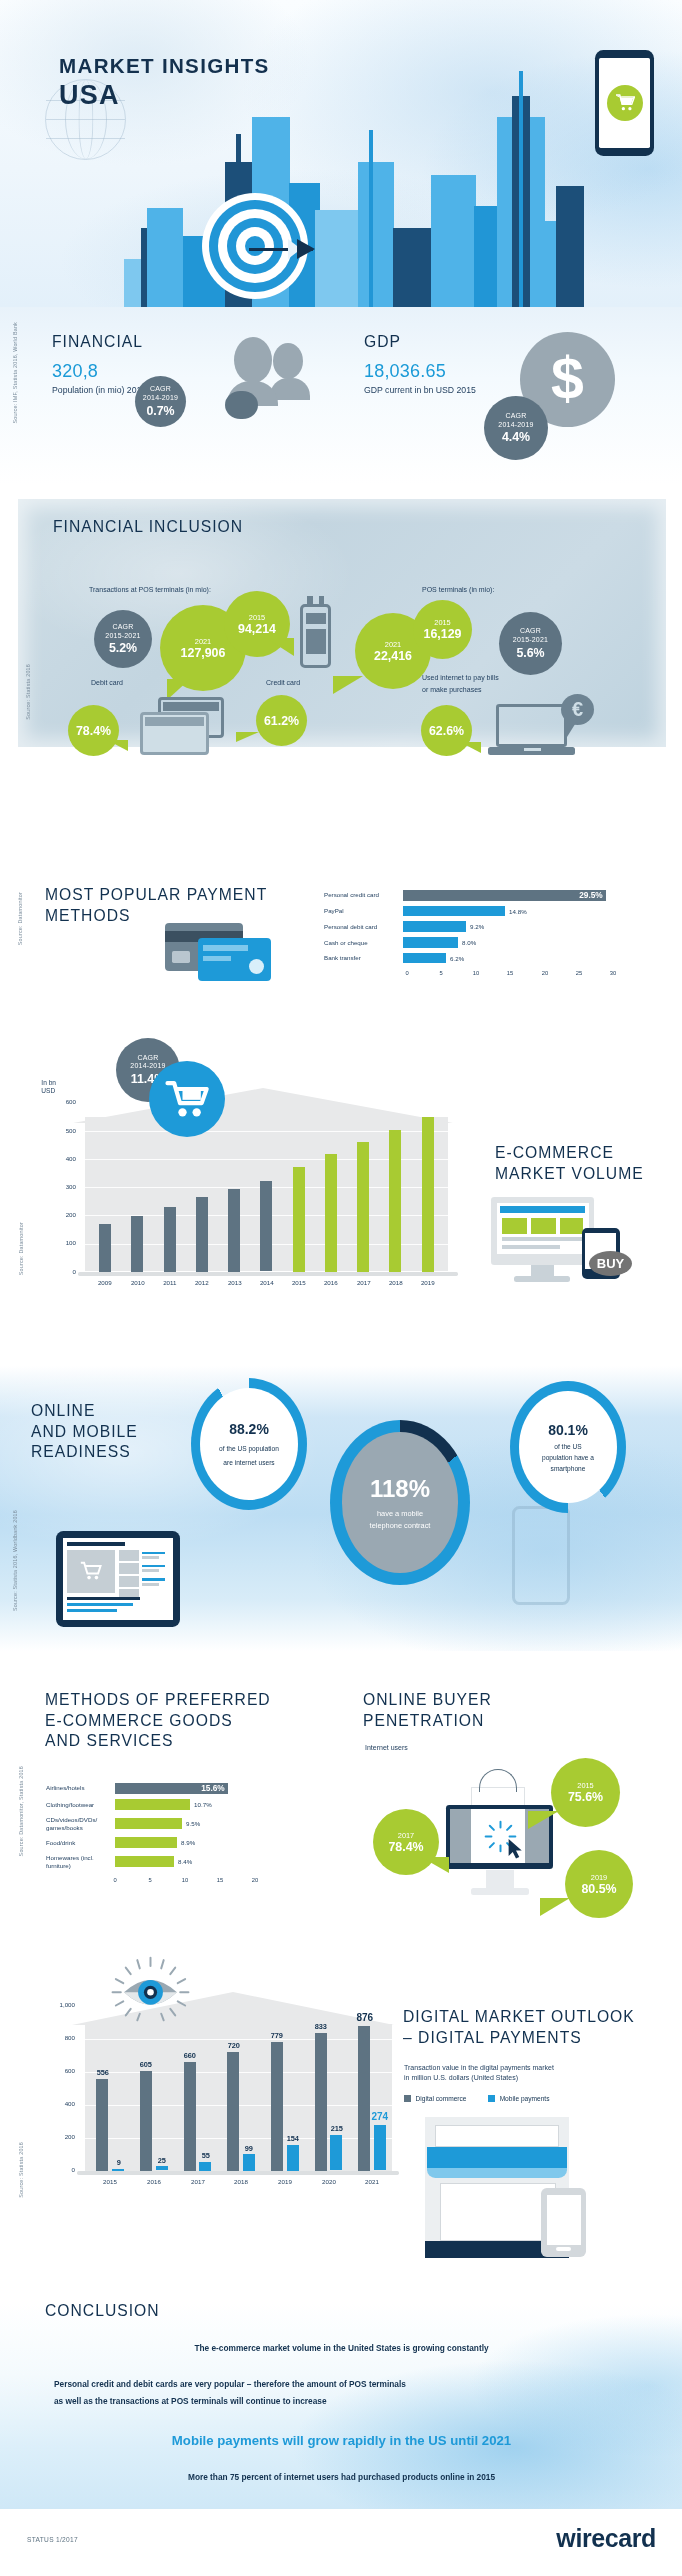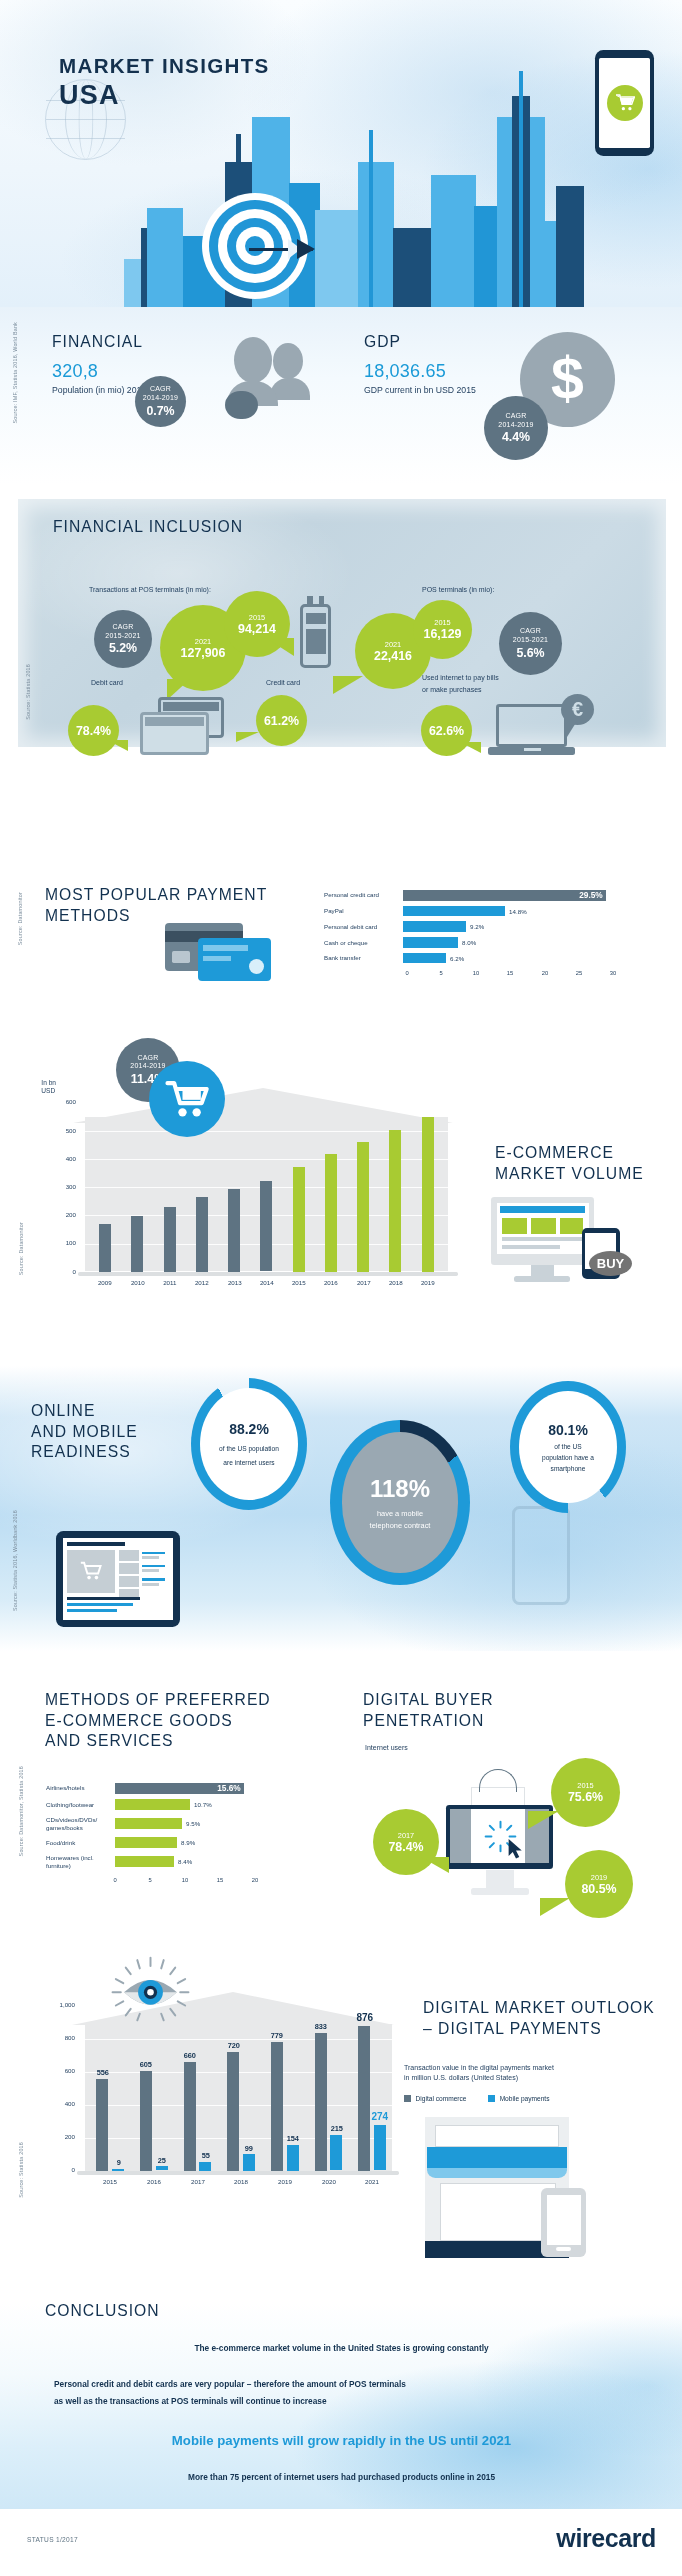--- a/index.html
+++ b/index.html
@@ -607,21 +607,21 @@
     <div class="abs" style="left:45px; top:23px;">
       <div class="ttl">METHODS OF PREFERRED</div>
       <div class="ttl">E-COMMERCE GOODS</div>
       <div class="ttl">AND SERVICES</div>
     </div>
 
     <div class="abs" id="pg-chart" style="left:46px; top:116px; width:264px;">
         <div class="hbar-row" style="margin-bottom: 5.8px;">
           <div class="hbar-lab" style="width: 69px;">Airlines/hotels</div>
           <div style="position: relative; display: flex; align-items: center;">
-            <div class="hbar" style="width: 129px; background: rgb(94, 115, 130);">
+            <div class="hbar" style="width: 113px; background: rgb(94, 115, 130);">
               <div class="hbar-val inside">15.6%</div>
             </div>
           </div>
         </div>
         <div class="hbar-row" style="margin-bottom: 5.8px;">
           <div class="hbar-lab" style="width: 69px;">Clothing/footwear</div>
           <div style="position: relative; display: flex; align-items: center;">
             <div class="hbar" style="width: 75px; background: rgb(168, 203, 50);"></div>
             <div class="hbar-val">10.7%</div>
           </div>
@@ -650,21 +650,21 @@
         <div class="axis" style="margin-left: 69px;">
           <span style="left: 0px;">0</span>
           <span style="left: 35px;">5</span>
           <span style="left: 70px;">10</span>
           <span style="left: 105px;">15</span>
           <span style="left: 140px;">20</span>
         </div>
       </div>
 
     <div class="abs" style="left:363px; top:23px;">
-      <div class="ttl">DIGITAL BUYER</div>
+      <div class="ttl">ONLINE BUYER</div>
       <div class="ttl">PENETRATION</div>
     </div>
     <div class="small-lab abs" style="left:365px; top:77px;">Internet users</div>
 
     <div class="abs" style="left:446px; top:120px; width:116px; height:116px;">
       <div style="position:absolute;left:25px;top:0px;width:54px;height:43px;background:#fff;border:1.7px solid #dfe3e6;"></div>
       <div style="position:absolute;left:33px;top:-18px;width:38px;height:23px;border:1.7px solid #5e7382;border-bottom:none;border-radius:20px 20px 0 0;"></div>
       <div style="position:absolute;left:0px;top:18px;width:107px;height:64px;background:#12314f;border-radius:3.3px;"></div>
       <div style="position:absolute;left:4.1px;top:22px;width:99px;height:54px;background:#9aa8b2;"></div>
       <div style="position:absolute;left:25px;top:22px;width:54px;height:54px;background:#fff;"></div>
@@ -779,21 +779,21 @@
               <line x1="18" y1="60" x2="27" y2="55"></line>
               <line x1="102" y1="60" x2="93" y2="55"></line>
               <line x1="30" y1="72" x2="36" y2="64"></line>
               <line x1="90" y1="72" x2="84" y2="64"></line>
               <line x1="44" y1="78" x2="47" y2="70"></line>
               <line x1="76" y1="78" x2="73" y2="70"></line>
             </g>
           </svg></div>
       </div>
 
-    <div class="abs" style="left:403px; top:50px;margin-left:20px;">
+    <div class="abs" style="left:403px; top:59px;">
       <div class="ttl">DIGITAL MARKET OUTLOOK</div>
       <div class="ttl">– DIGITAL PAYMENTS</div>
     </div>
     <div class="small-lab abs" style="left:404px; top:116px;">Transaction value in the digital payments market</div>
     <div class="small-lab abs" style="left:404px; top:126px;">in million U.S. dollars (United States)</div>
 
     <div class="abs" style="left:404px; top:147px; display:flex; gap:21.5px; align-items:center;">
       <div style="display:flex;align-items:center;gap:5px;">
         <span style="width:6.6px;height:6.6px;background:#5e7382;display:inline-block;"></span>
         <span style="font-size:6.6px;color:#12314f;">Digital commerce</span>

